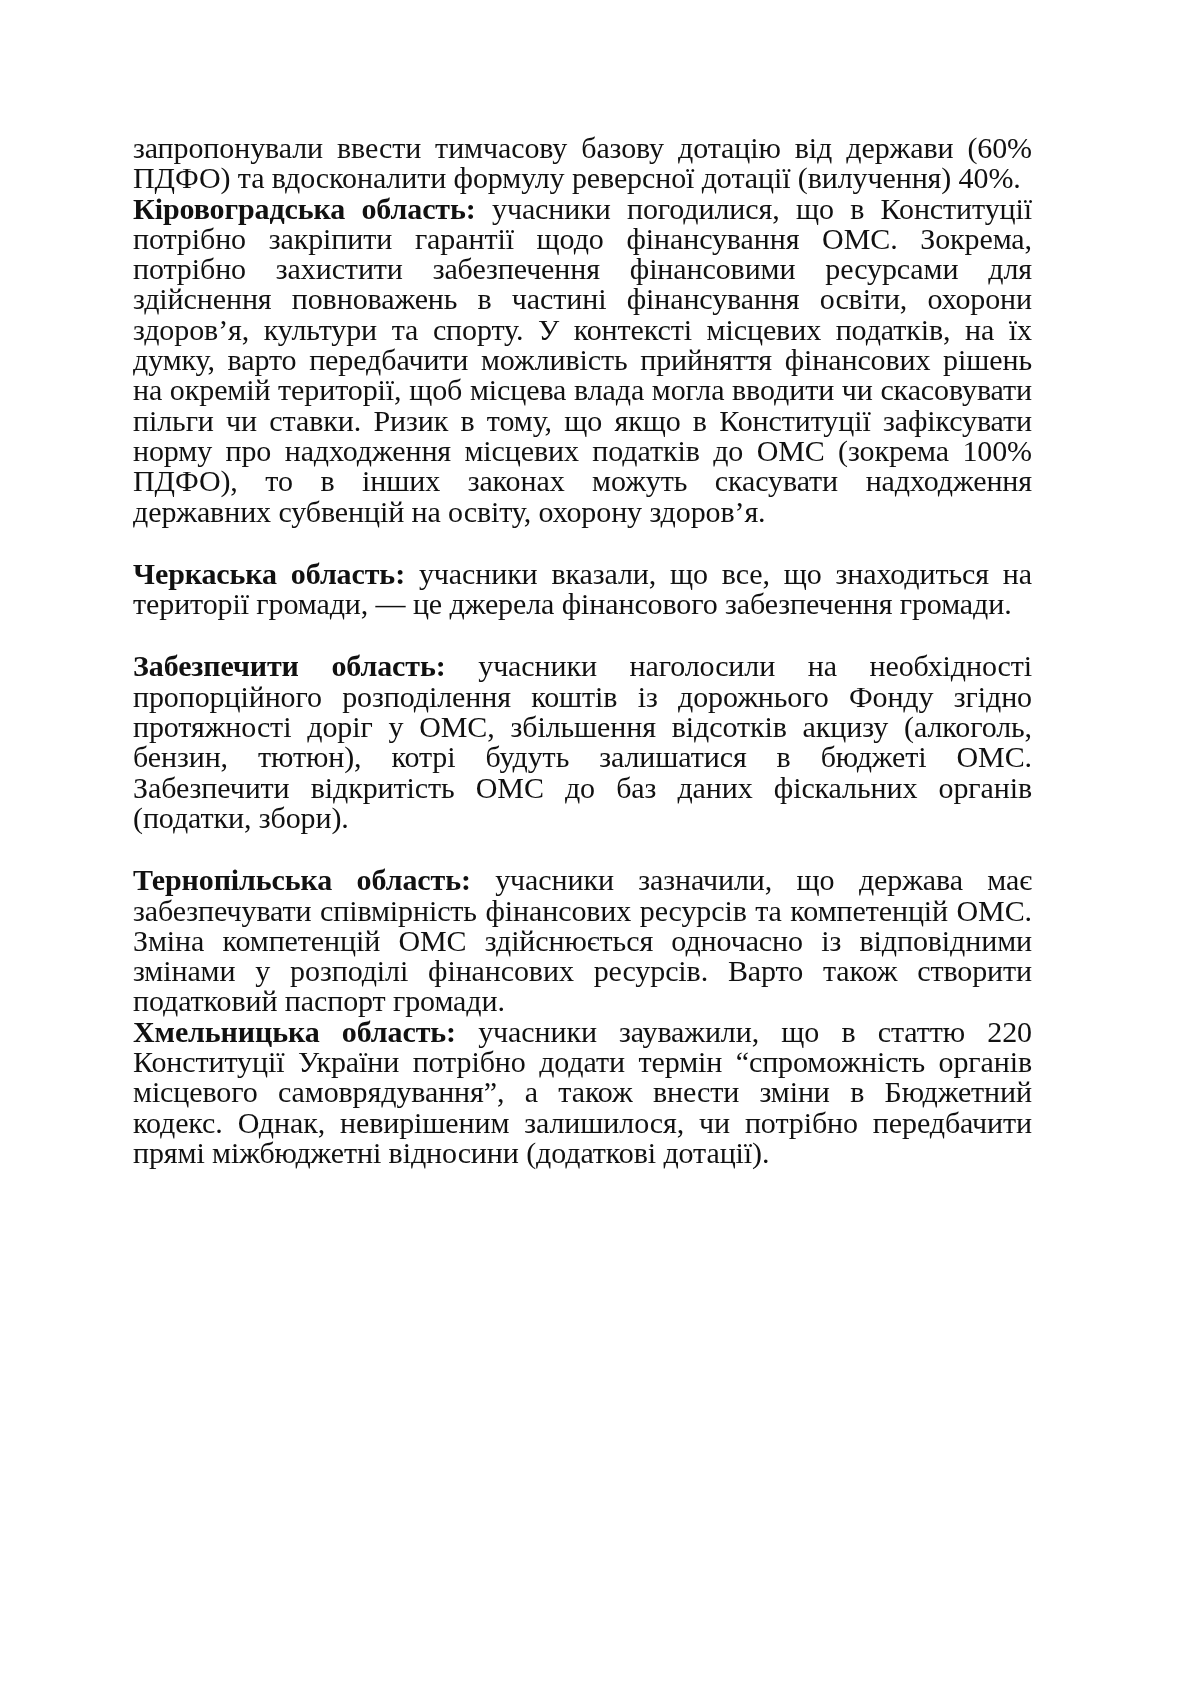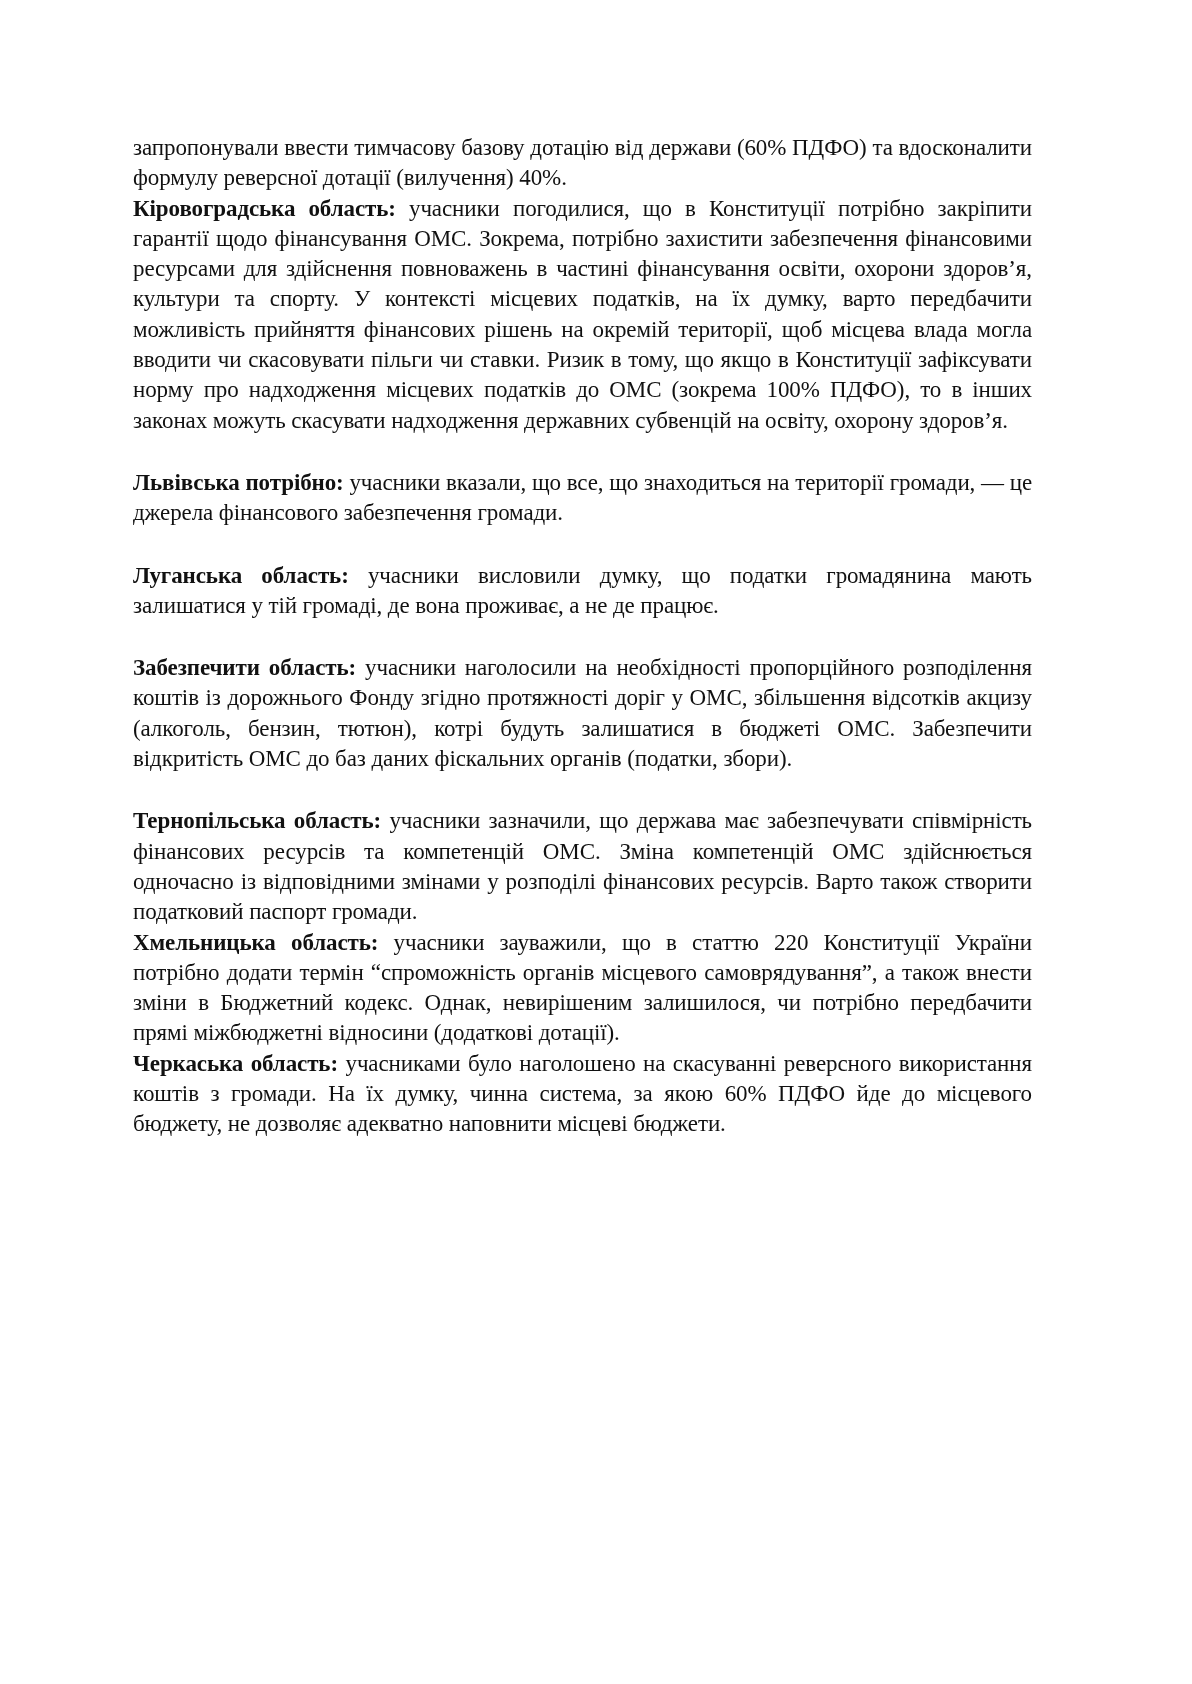--- a/index.html
+++ b/index.html
@@ -16,21 +16,21 @@
       color: #111111;
     }
     .page {
       position: absolute;
       left: 133px;
       top: 133px;
       width: 899px;
     }
     p {
       margin: 0;
-      font-size: 23px;
+      font-size: 30px;
       line-height: 30.3px;
       text-align: justify;
       text-align-last: left;
       letter-spacing: -0.1px;
     }
     .label {
       font-weight: bold;
     }
     .quote {
       font-weight: bold;
@@ -46,37 +46,31 @@
 
   <p>
     <span>запропонували ввести тимчасову базову дотацію від держави (60% ПДФО) та вдосконалити формулу реверсної дотації (вилучення) 40%.</span>
   </p>
 
   <p class="gap-s">
     <span class="label">Кіровоградська область:</span><span> учасники погодилися, що в Конституції потрібно закріпити гарантії щодо фінансування ОМС. Зокрема, потрібно захистити забезпечення фінансовими  ресурсами для здійснення повноважень в частині фінансування освіти, охорони здоров’я, культури та спорту. У контексті місцевих податків, на їх думку, варто передбачити можливість прийняття фінансових рішень на окремій території, щоб місцева влада могла вводити чи скасовувати пільги чи ставки. Ризик в тому, що якщо в Конституції зафіксувати норму про надходження місцевих податків до ОМС (зокрема 100% ПДФО), то в інших законах можуть скасувати надходження державних субвенцій на освіту, охорону здоров’я.</span>
   </p>
 
   <p class="gap-l">
-    <span class="label">Львівська потрібно:</span><span> учасники вказали, що все, що знаходиться на території громади, — це джерела фінансового забезпечення громади.</span>
+    <span class="label">Черкаська область:</span><span> учасники вказали, що все, що знаходиться на території громади, — це джерела фінансового забезпечення громади.</span>
   </p>
 
-  <p class="gap-l">
-    <span class="label">Луганська область:</span><span> учасники висловили думку, що податки громадянина мають залишатися у тій громаді, де вона проживає, а не де працює.</span>
-  </p>
 
   <p class="gap-l">
     <span class="label">Забезпечити область:</span><span> учасники наголосили на необхідності пропорційного розподілення коштів із дорожнього Фонду згідно протяжності доріг у ОМС, збільшення відсотків акцизу (алкоголь, бензин, тютюн), котрі будуть залишатися в бюджеті ОМС. Забезпечити відкритість ОМС до баз даних фіскальних органів (податки, збори).</span>
   </p>
 
 
   <p class="gap-l">
     <span class="label">Тернопільська область:</span><span> учасники зазначили, що держава має забезпечувати співмірність фінансових ресурсів та компетенцій ОМС. Зміна компетенцій ОМС здійснюється одночасно із відповідними змінами у розподілі фінансових ресурсів. Варто також створити податковий паспорт громади.</span>
   </p>
 
   <p class="gap-s">
     <span class="label">Хмельницька область:</span><span> учасники зауважили, що в статтю 220 Конституції України потрібно додати термін “спроможність органів місцевого самоврядування”, а також внести зміни в Бюджетний кодекс. Однак, невирішеним залишилося, чи потрібно передбачити прямі міжбюджетні відносини (додаткові дотації).</span>
   </p>
 
-  <p class="gap-s">
-    <span class="label">Черкаська область:</span><span> учасниками було наголошено на скасуванні реверсного використання коштів з громади. На їх думку, чинна система, за якою 60% ПДФО йде до місцевого бюджету, не дозволяє адекватно наповнити місцеві бюджети.</span>
-  </p>
 
 </div>
 
 </body></html>

